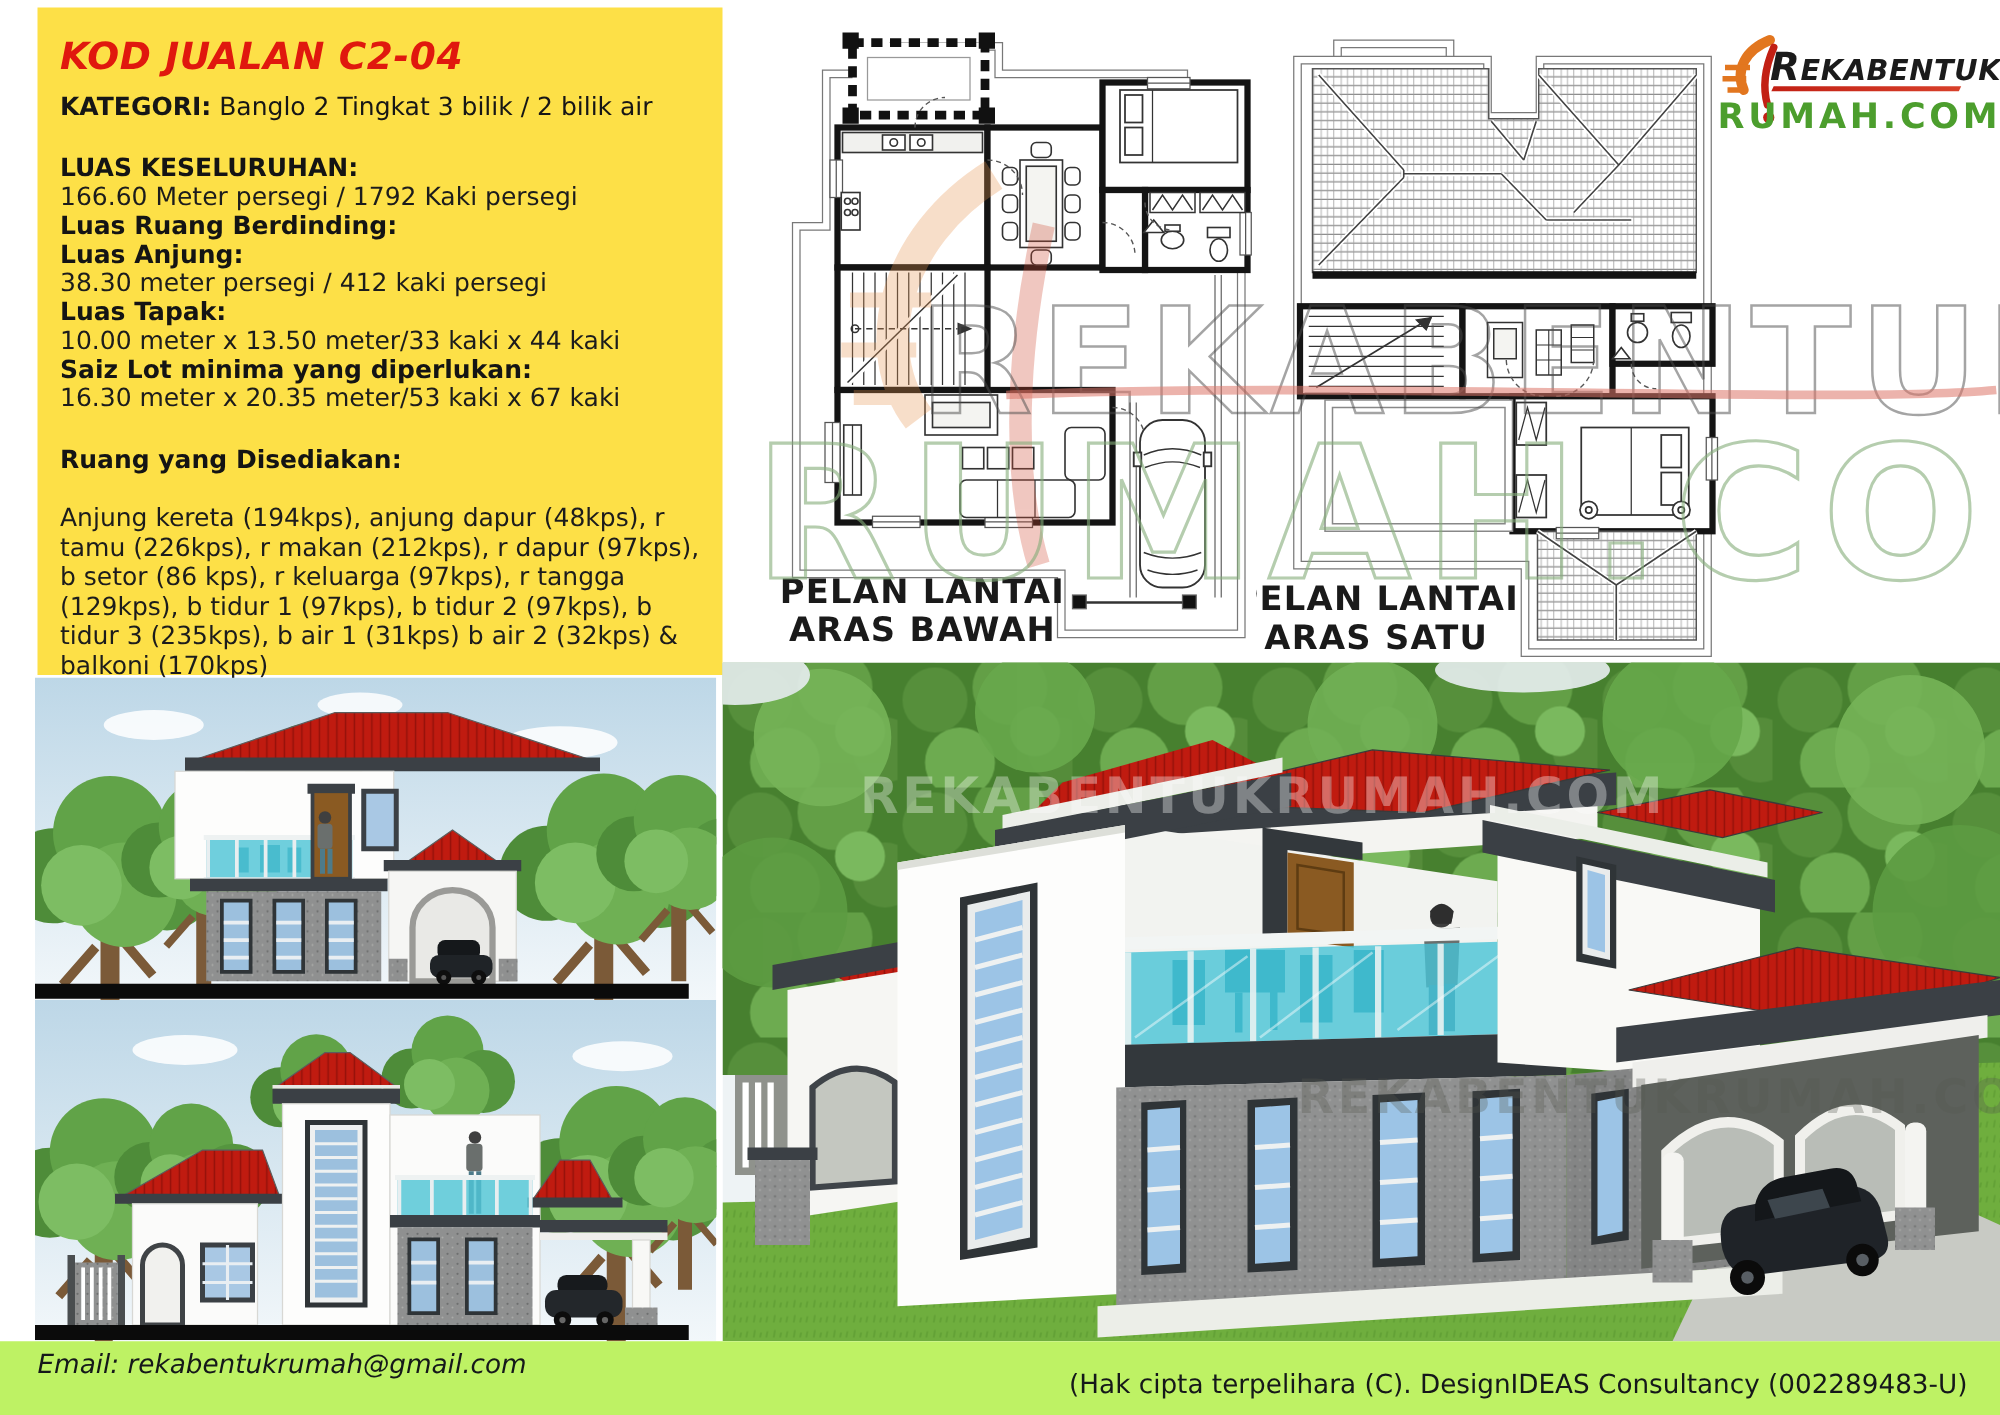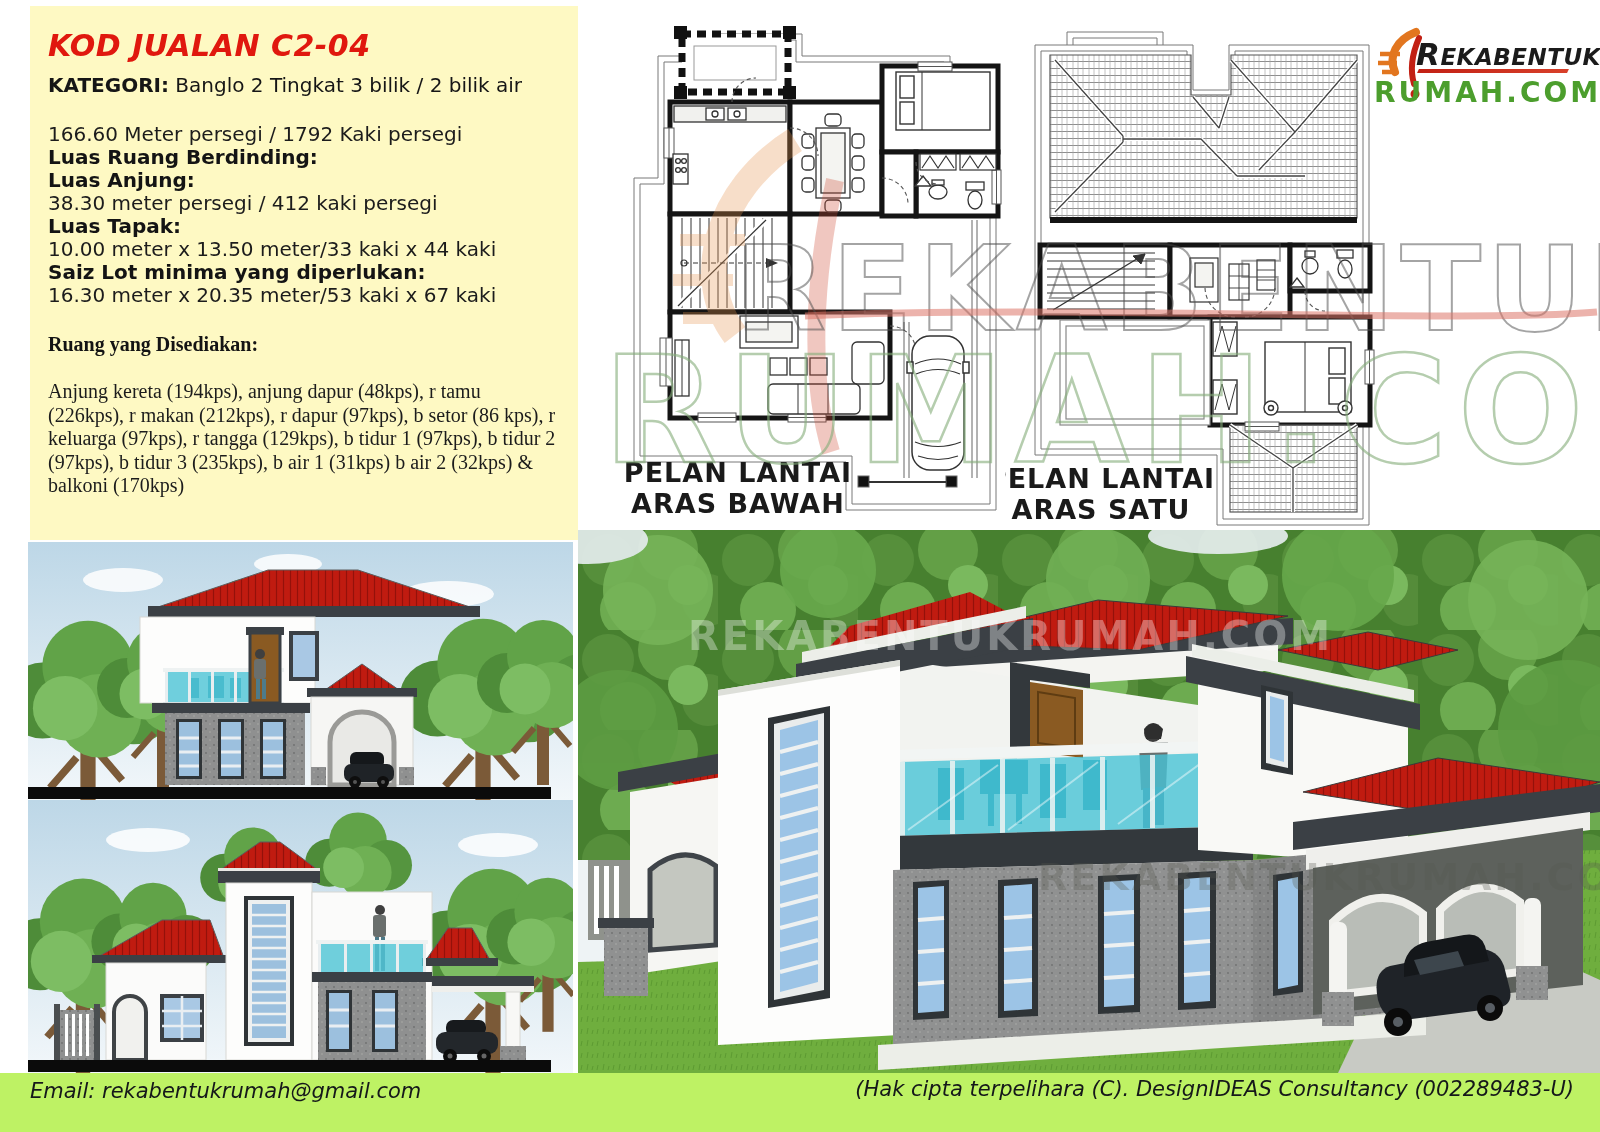--- a/index.html
+++ b/index.html
@@ -1,35 +1,35 @@
 <!DOCTYPE html>
 <html><head>
 <meta charset="utf-8">
 <style>
   html,body{margin:0;padding:0;}
   body{width:1600px;height:1132px;position:relative;background:#ffffff;overflow:hidden;
        font-family:"DejaVu Sans","Liberation Sans",sans-serif;}
   .abs{position:absolute;}
 
   
-  .info-panel{left:30px;top:6px;width:548px;height:534px;background:#fef9c3;
+  .info-panel{left:30px;top:6px;width:548px;height:534px;background:#fde047;
               padding:18px 18px 0 18px;box-sizing:border-box;}
   .code-title{margin:4px 0 10px 0;font-size:30px;font-weight:bold;font-style:italic;
               color:#e0180e;letter-spacing:.5px;}
   .kategori{margin:0 0 26px 0;font-size:20px;color:#161616;}
   .b{font-weight:bold;}
   .spec-label{font-weight:bold;font-size:20px;line-height:23px;color:#141414;}
   .spec-value{font-size:20px;line-height:23px;color:#1c1c1c;}
-  .ruang{margin-top:26px;font-family:Liberation Serif, serif;}
+  .ruang{margin-top:26px;}
   .ruang-text{font-size:20px;line-height:23.5px;color:#1c1c1c;margin-top:24px;}
 
   
   .footer{left:0;top:1073px;width:1600px;height:59px;background:#bef264;}
   .footer-email{position:absolute;left:30px;top:6px;font-size:21px;font-style:italic;color:#15181a;}
-  .footer-copy{position:absolute;right:26px;top:4px;font-size:21px;font-style:italic;color:#15181a;}
+  .footer-copy{position:absolute;right:26px;top:22px;font-size:21px;color:#15181a;}
 
   
   .logo{left:1372px;top:22px;width:226px;height:98px;}
   .logo-top{position:absolute;left:44px;top:14px;font-size:23px;font-weight:bold;font-style:italic;
             color:#1b1b1b;letter-spacing:.5px;}
   .logo-top::first-letter{font-size:31px;}
   .logo-underline{position:absolute;left:46px;top:47px;width:150px;height:4px;
                   background:linear-gradient(90deg,#c22014,#d8402a);transform:skewX(-25deg);}
   .logo-bottom{position:absolute;left:2px;top:54px;font-size:28px;font-weight:bold;
                color:#4c9e2d;letter-spacing:3px;}
@@ -58,20 +58,21 @@
         <circle cx="6" cy="2" r="22" fill="#6fb054"></circle>
         <circle cx="-12" cy="-2" r="17" fill="#7dbd63"></circle>
       </g>
     </defs>
   </svg>
 
   <section class="abs info-panel">
     <h1 class="code-title">KOD JUALAN C2-04</h1>
     <p class="kategori"><span class="b">KATEGORI:</span><span> Banglo 2 Tingkat 3 bilik / 2 bilik air</span></p>
     <div>
+      <div class="spec-label">LUAS KESELURUHAN:</div>
       <div class="spec-value">166.60 Meter persegi / 1792 Kaki persegi</div>
       <div class="spec-label">Luas Ruang Berdinding:</div>
       <div class="spec-label">Luas Anjung:</div>
       <div class="spec-value">38.30 meter persegi / 412 kaki persegi</div>
       <div class="spec-label">Luas Tapak:</div>
       <div class="spec-value">10.00 meter x 13.50 meter/33 kaki x 44 kaki</div>
       <div class="spec-label">Saiz Lot minima yang diperlukan:</div>
       <div class="spec-value">16.30 meter x 20.35 meter/53 kaki x 67 kaki</div>
     </div>
     <div class="ruang">

